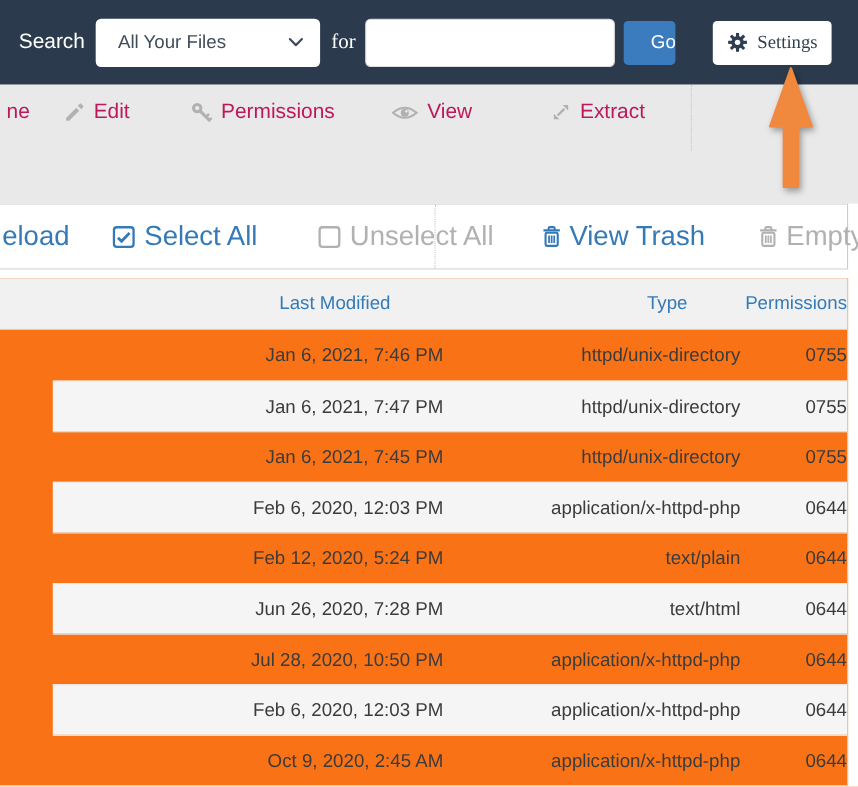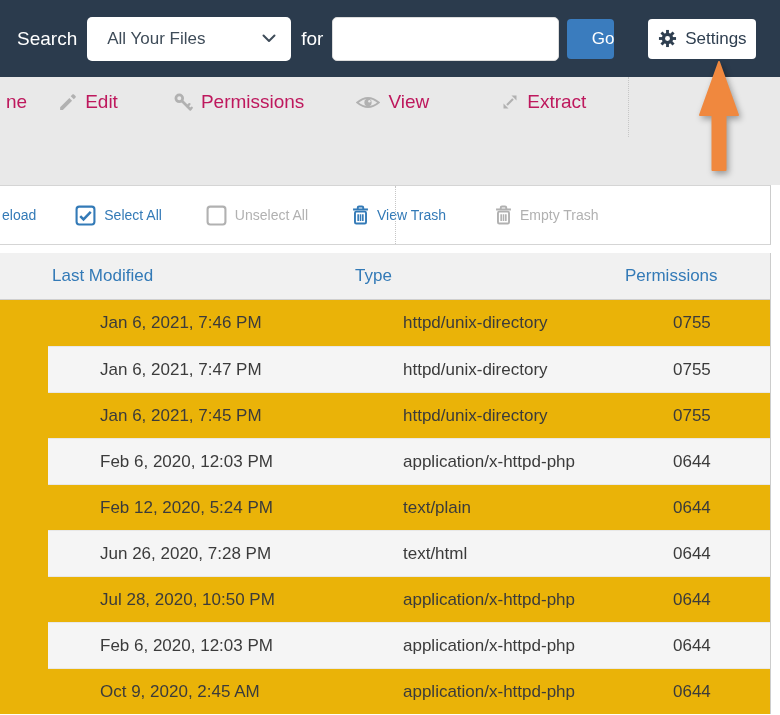--- a/index.html
+++ b/index.html
@@ -4,55 +4,55 @@
 <style>
   * { margin:0; padding:0; box-sizing:border-box; }
   html,body { width:780px; height:715px; overflow:hidden; background:#fff;
     font-family:"Liberation Sans","DejaVu Sans",sans-serif; }
   body { position:relative; }
 
   
   .topbar { height:77px; background:#2b3b4d; display:flex; align-items:center; }
   .topbar-label { color:#ffffff; font-size:19px; white-space:nowrap; }
   .lbl-search { margin-left:17px; }
-  .lbl-for { margin-left:10px; }
+  .lbl-for { margin-left:10px;font-family:Liberation Serif, serif; }
   .scope-select { margin-left:10px; width:204px; height:44px; background:#fff;
     border:none; border-radius:5px; display:flex; align-items:center;
     justify-content:space-between; padding:0 15px 0 20px; cursor:pointer; }
   .scope-select .sel-text { color:#3f4c59; font-size:17px; }
   .search-input { margin-left:9px; width:227px; height:44px; background:#fff;
     border:1px solid #dcdcdc; border-radius:5px; padding:0 12px; font-size:17px;
     color:#333; outline:none; font-family:inherit; }
   .go-btn { margin-left:8px; width:47px; height:40px; background:#3a7cbe; color:#fff;
     border:none; border-radius:4px; font-size:17px; cursor:pointer; font-family:inherit;text-align:right; }
   .settings-btn { margin-left:34px; width:108px; height:40px; background:#fff;
     color:#2f3f50; border:none; border-radius:4px; font-size:17px; cursor:pointer;
-    display:flex; align-items:center; justify-content:center; gap:8px; font-family:Liberation Sans, sans-serif; }
+    display:flex; align-items:center; justify-content:center; gap:8px; font-family:Liberation Serif, serif; }
 
   
   .action-toolbar { height:108px; background:#e9e9e9; position:relative; }
   .at-row { display:flex; align-items:center; height:46px; padding-top:4px;
     color:#be185d; font-size:19px; }
   .tb-item { display:flex; align-items:center; gap:8px; white-space:nowrap; cursor:default; }
   .at-sep { position:absolute; left:628px; top:0; height:60px;
     border-left:1px dotted #c6c6c6; }
 
   
   .select-toolbar { height:60px; width:771px; background:#fff;
     border-top:1px solid #d5d5d5; border-bottom:1px solid #d5d5d5;
     border-right:1px solid #cccccc; display:flex; align-items:center;
-    font-size:14px; position:relative; }
+    font-size:25px; position:relative; }
   .link-blue { color:#337ab7; cursor:pointer; }
   .link-gray { color:#b1b1b1; cursor:default; }
   .st-sep { position:absolute; left:395px; top:0; bottom:0; border-left:1px dotted #c6c6c6; }
 
   .gap-strip { height:8px; background:#fff; }
 
   
-  .table-panel { width:771px; border-right:1px solid #cccccc; background:#eab308; }
+  .table-panel { width:771px; border-right:1px solid #cccccc; background:#f97316;text-align:right; }
   .thead { height:47px; background:#f1f1f1; border-bottom:1px solid #cfcfcf;
     display:flex; align-items:center; font-size:17px; }
   .thead .th { color:#337ab7; cursor:pointer; }
   .trow { height:46px; display:flex; align-items:center; font-size:17px; color:#3b3b3b;margin-left:48px; }
   .trow + .trow { border-top:1px solid #e8e8e8; }
   .trow.alt { background:#f5f5f5; }
   .c1 { width:355px; padding-left:52px; }
   .c2 { width:270px; }
   .c3 { flex:1; }
 
@@ -163,21 +163,21 @@
   <span class="tb-item link-blue" style="margin-left:39px">
     <span>
       <svg width="21" height="21" viewBox="0 0 20 20">
         <rect x="1.5" y="1.5" width="17" height="17" rx="2.5" fill="#fff" stroke="#337ab7" stroke-width="2"></rect>
         <path d="M5 10.6l3.1 3.1 6.9-7.2" fill="none" stroke="#337ab7" stroke-width="2.4"></path>
       </svg>
     </span>
     <span>Select All</span>
   </span>
 
-  <span class="tb-item link-gray" style="margin-left:44px">
+  <span class="tb-item link-gray" style="margin-left:55px">
     <span>
       <svg width="21" height="21" viewBox="0 0 20 20">
         <rect x="1.5" y="1.5" width="17" height="17" rx="2.5" fill="#fff" stroke="#b1b1b1" stroke-width="2"></rect>
       </svg>
     </span>
     <span>Unselect All</span>
   </span>
 
   <span class="tb-item link-blue" style="margin-left:44px">
     <span>

